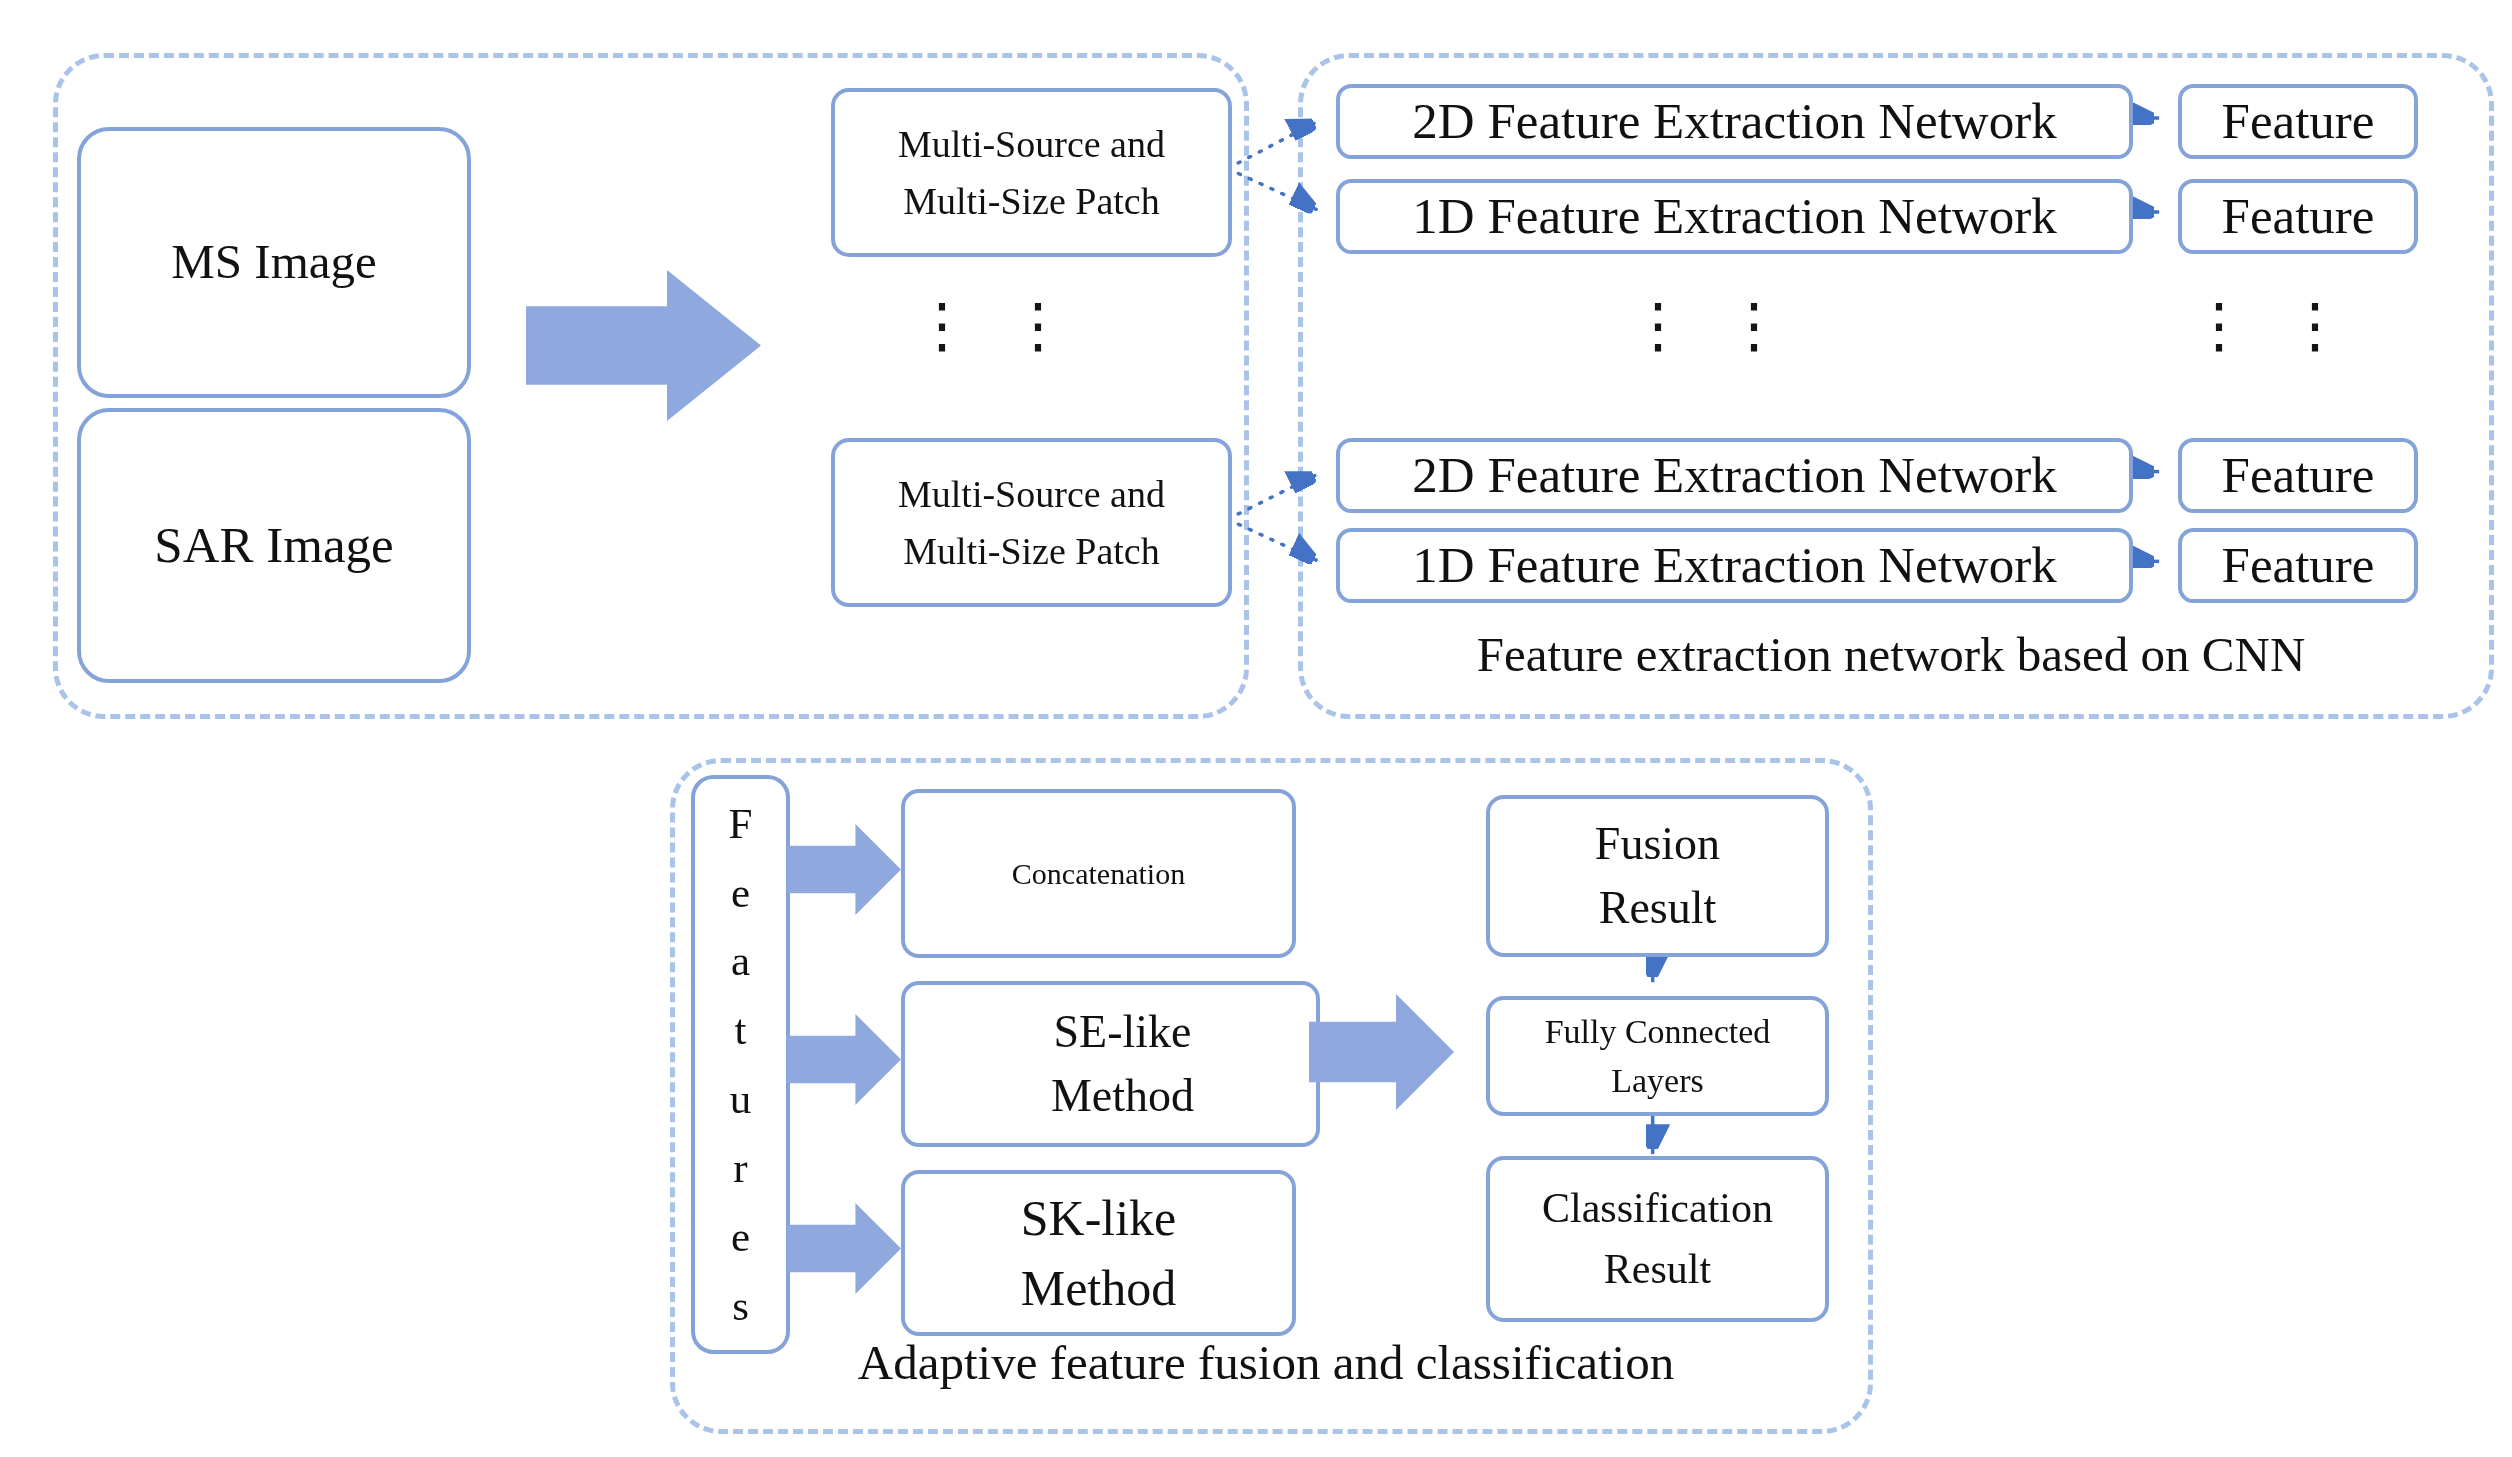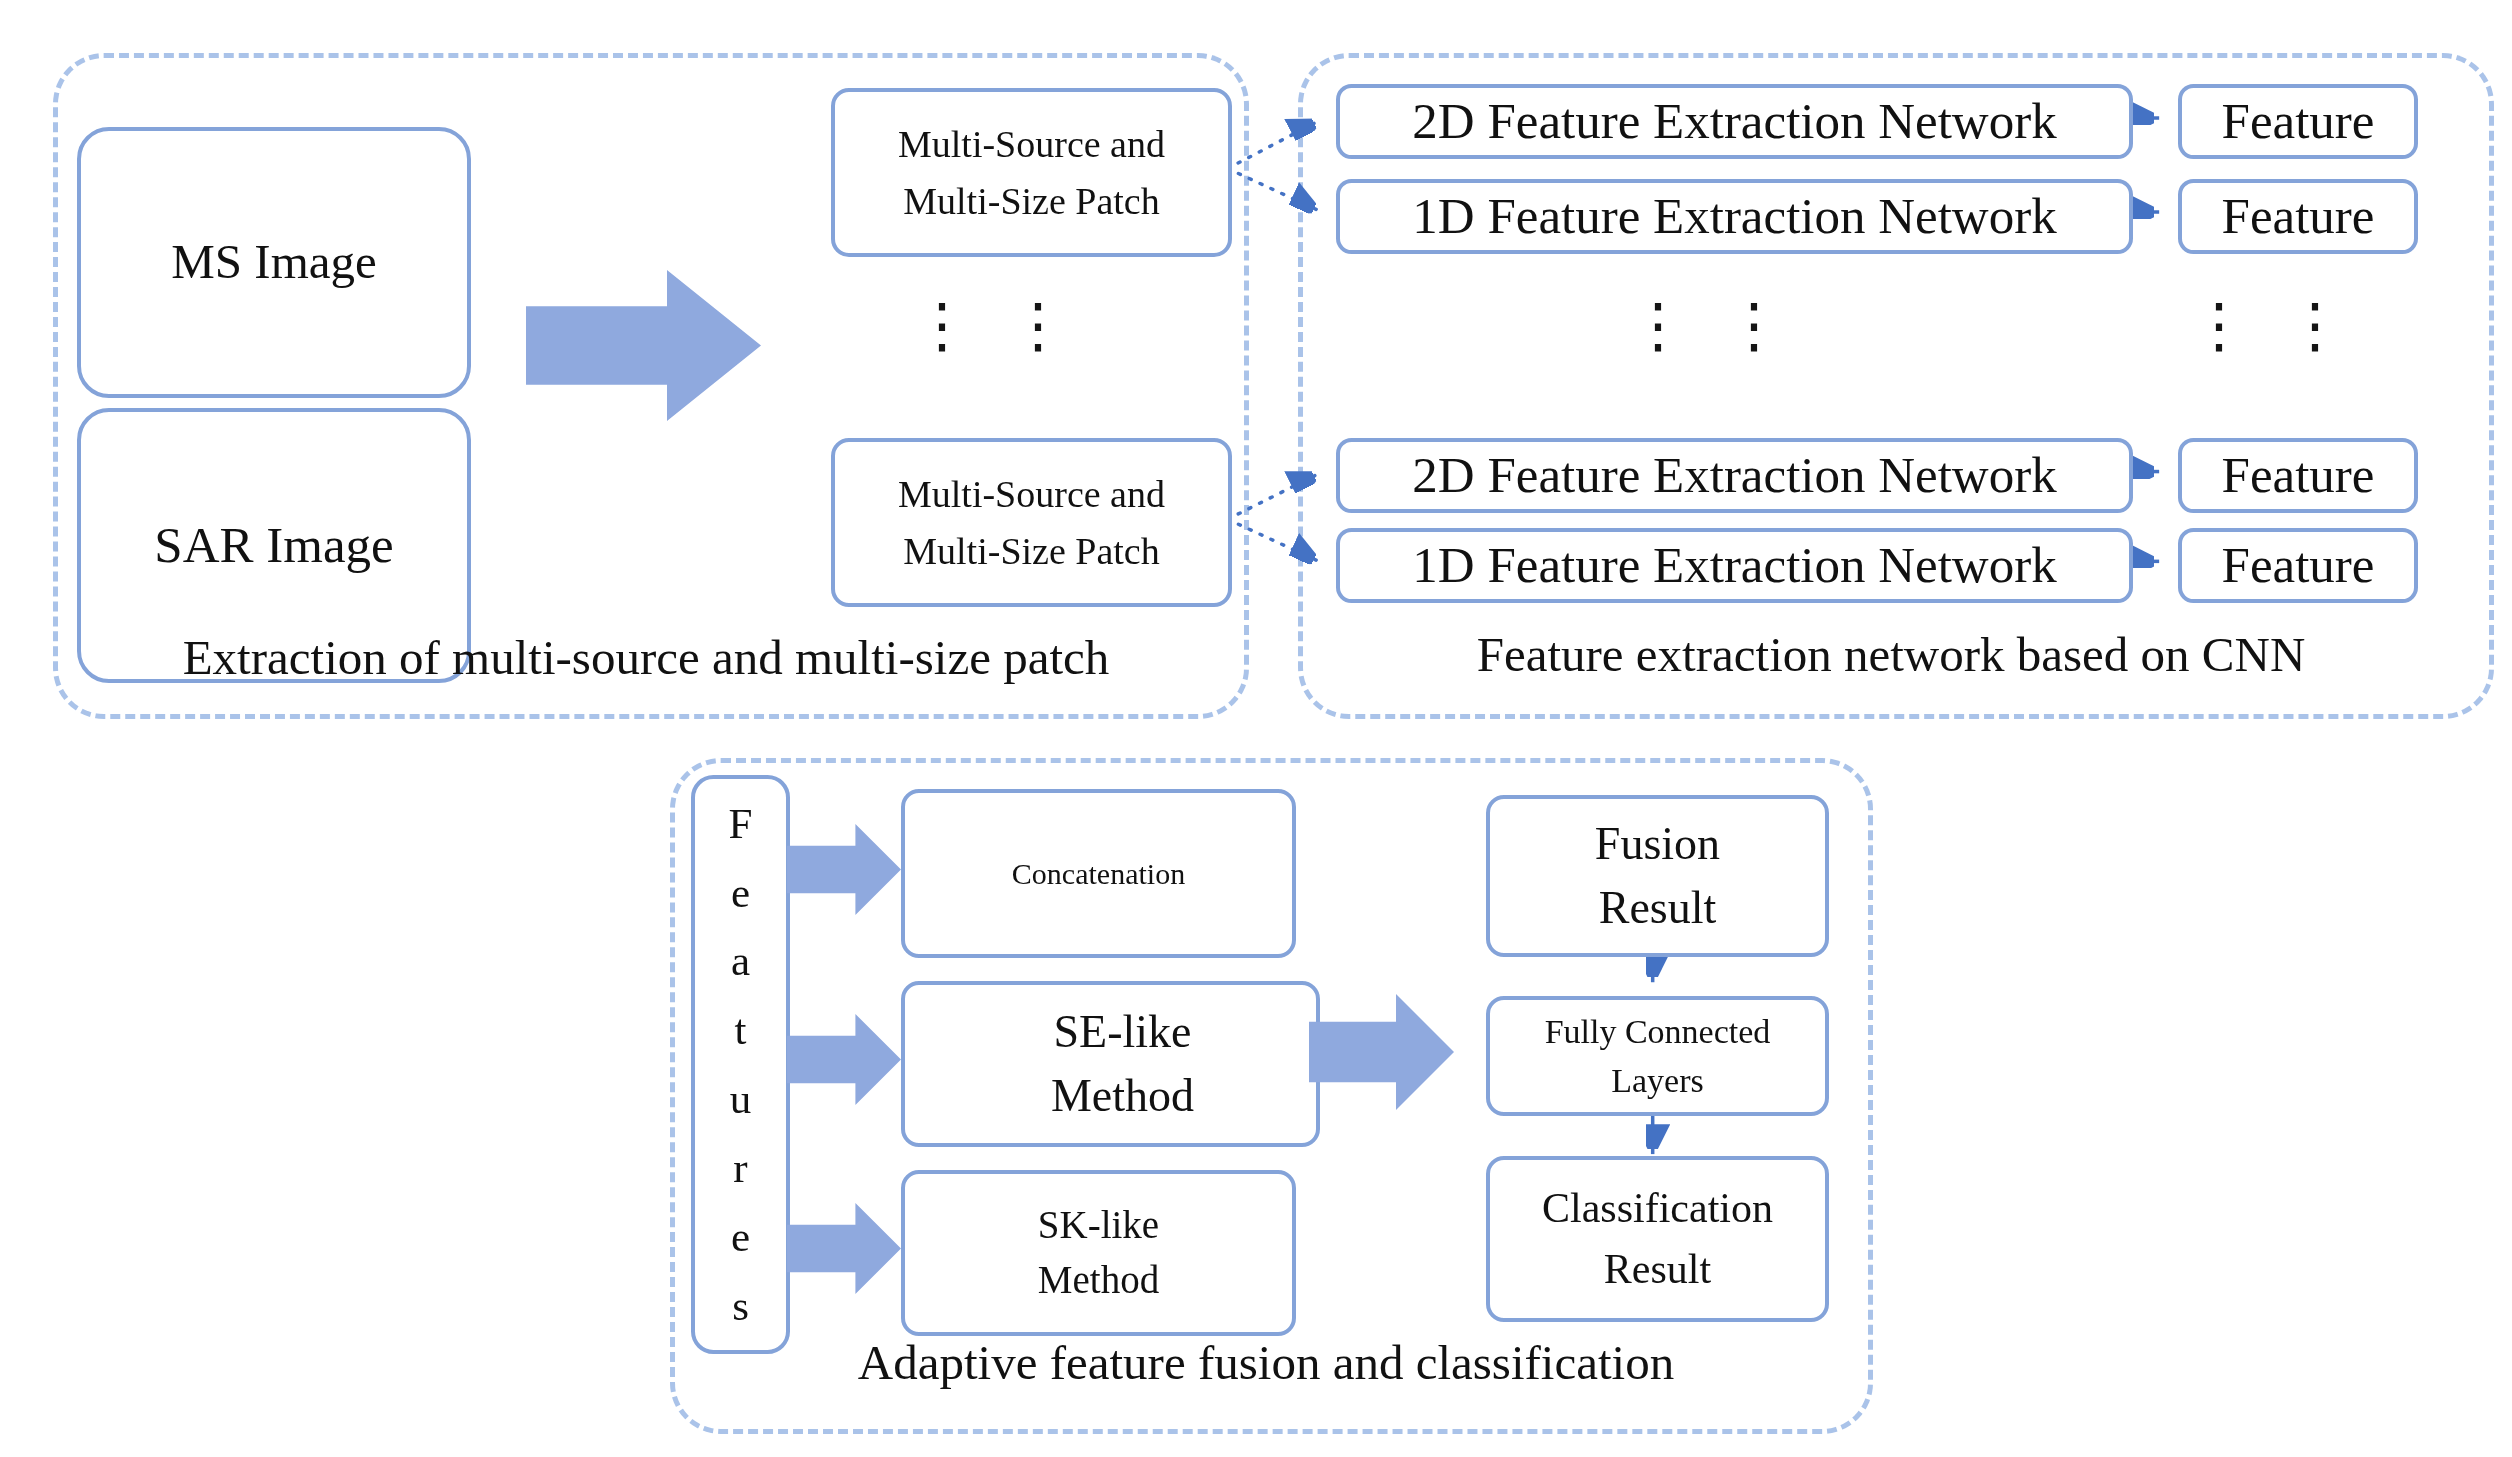--- a/index.html
+++ b/index.html
@@ -84,21 +84,20 @@
   <div class="vdots" style="left:912px;top:295px;">
     <span>⋮</span>
     <span>⋮</span>
   </div>
 
   <div class="box" style="left:831px;top:438px;width:393px;height:161px;font-size:38px;line-height:1.5;">
     <div>Multi-Source and</div>
     <div>Multi-Size Patch</div>
   </div>
 
-  <div class="caption" style="left:67px;top:631px;width:1158px;">Extraction of multi-source and multi-size patch</div>
 
   <div class="box" style="left:1336px;top:84px;width:789px;height:67px;font-size:51px;border-radius:15.4px;">
     <div>2D Feature Extraction Network</div>
   </div>
   <div class="box" style="left:2178px;top:84px;width:232px;height:67px;font-size:51px;border-radius:15.4px;">
     <div>Feature</div>
   </div>
 
   <div class="box" style="left:1336px;top:179px;width:789px;height:67px;font-size:51px;border-radius:15.4px;">
     <div>1D Feature Extraction Network</div>
@@ -149,21 +148,21 @@
 
   <div class="box" style="left:901px;top:789px;width:387px;height:161px;font-size:30px;">
     <div>Concatenation</div>
   </div>
 
   <div class="box" style="left:901px;top:981px;width:387px;height:158px;font-size:46px;line-height:1.4;padding-left:24px;">
     <div>SE-like</div>
     <div>Method</div>
   </div>
 
-  <div class="box" style="left:901px;top:1170px;width:387px;height:158px;font-size:39px;line-height:1.4;">
+  <div class="box" style="left:901px;top:1170px;width:387px;height:158px;font-size:50px;line-height:1.4;">
     <div>SK-like</div>
     <div>Method</div>
   </div>
 
   <div class="block-arrow" style="left:1309px;top:994px;width:145px;height:116px;"></div>
 
   <div class="box" style="left:1486px;top:795px;width:335px;height:154px;font-size:46px;line-height:1.4;">
     <div>Fusion</div>
     <div>Result</div>
   </div>

